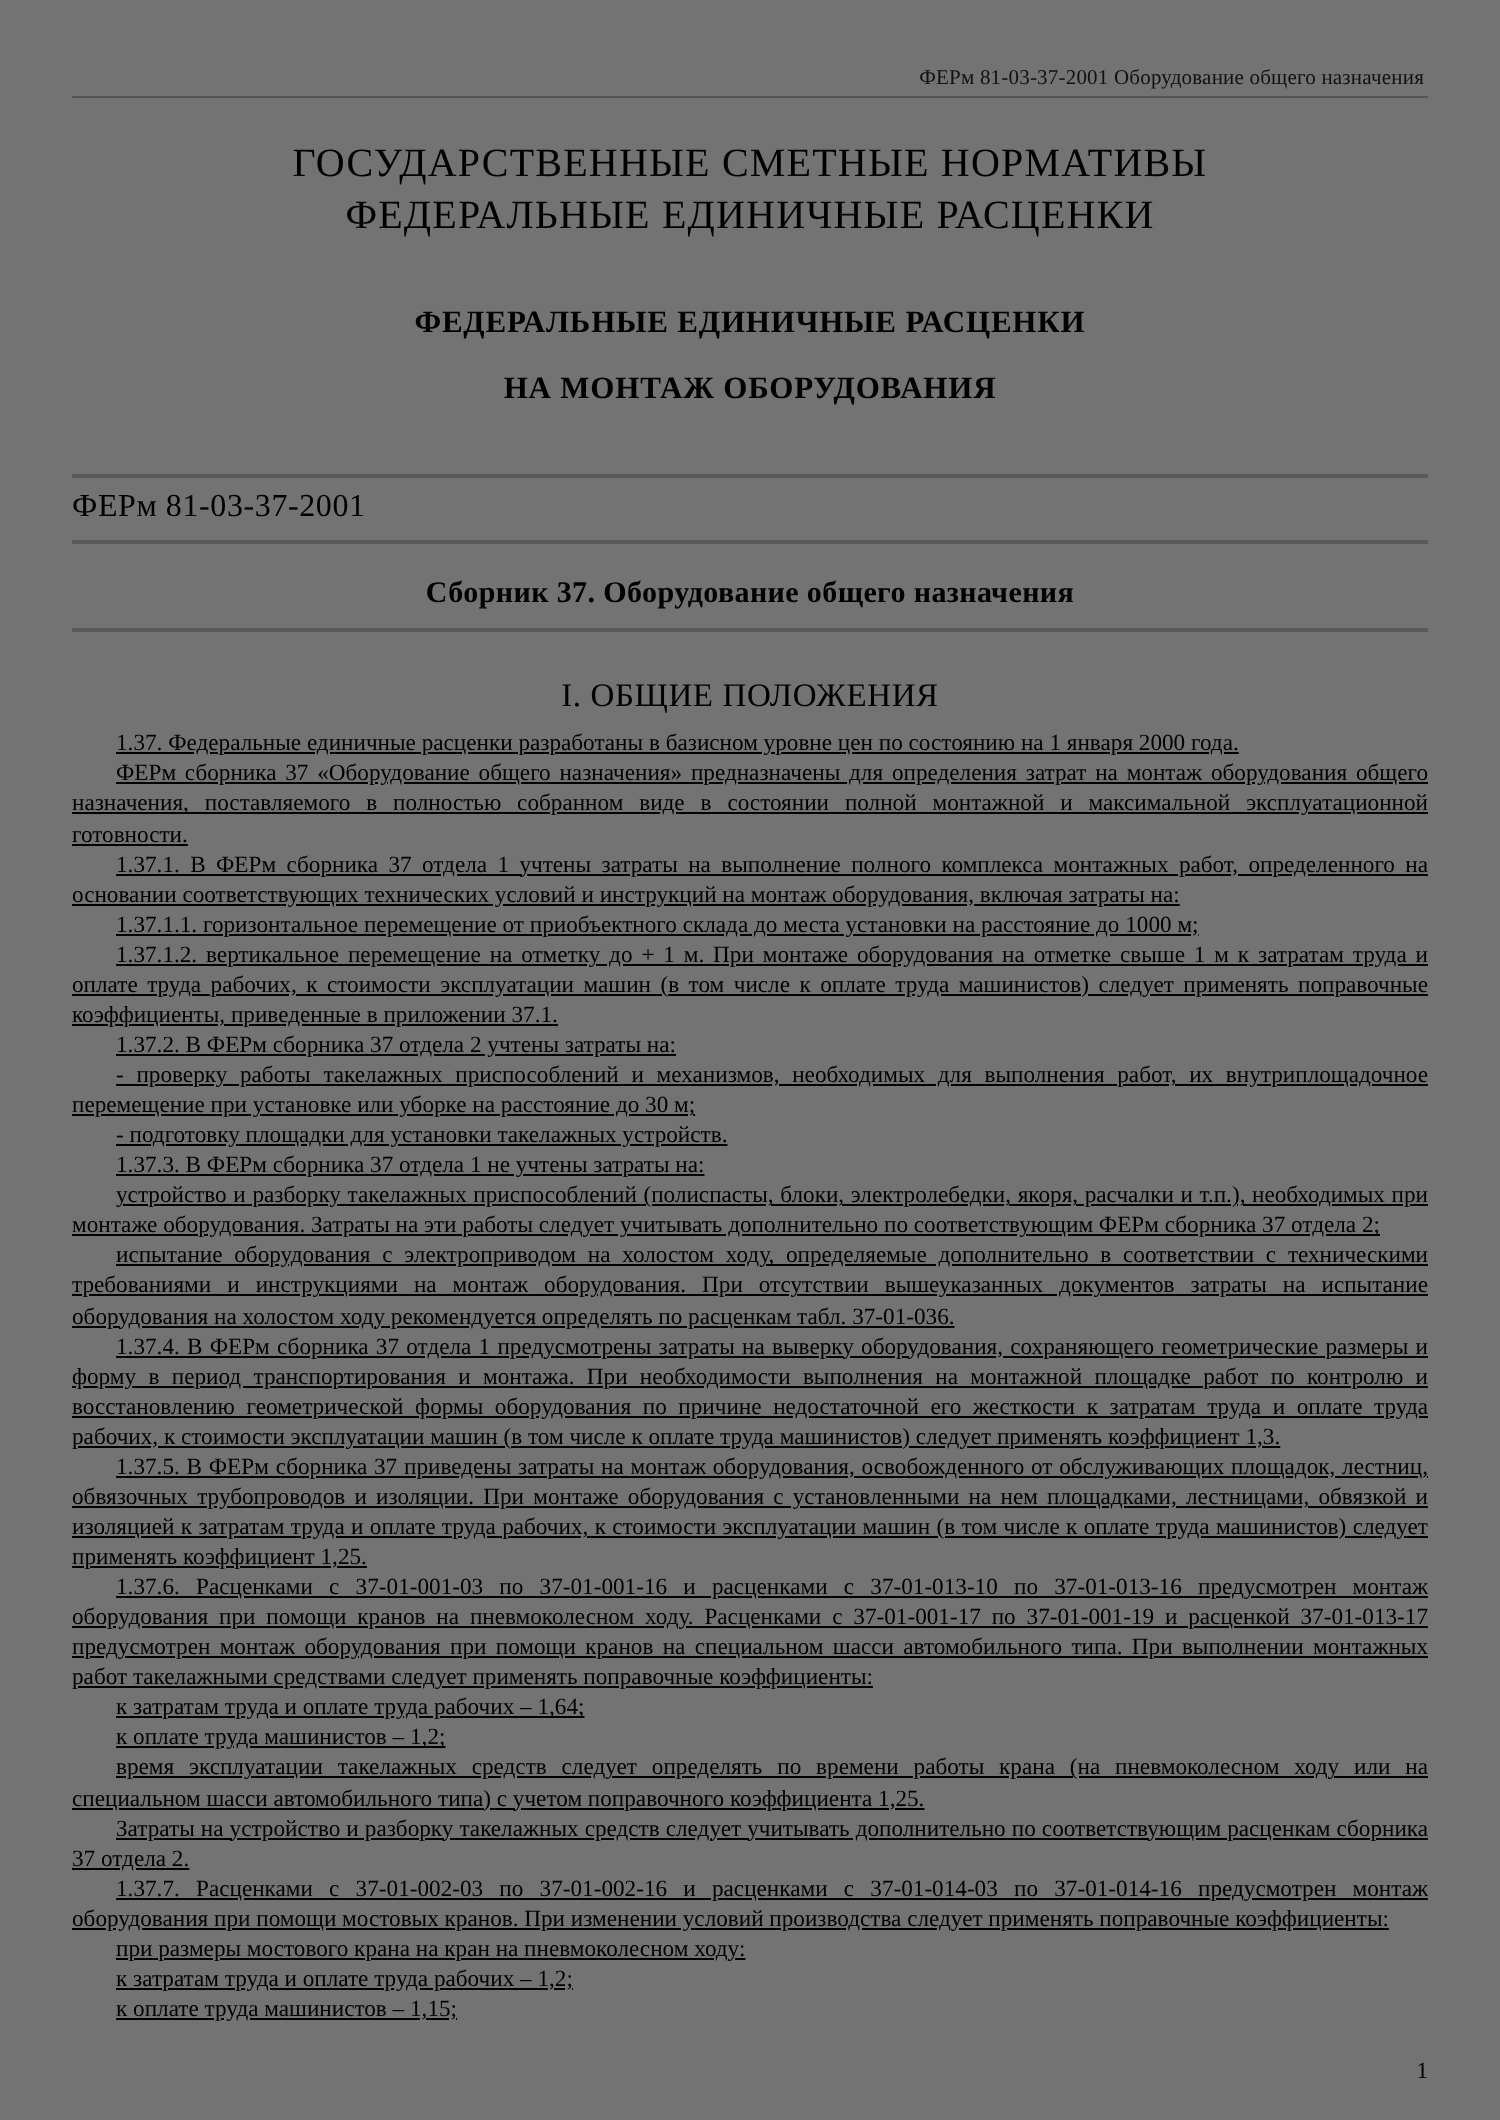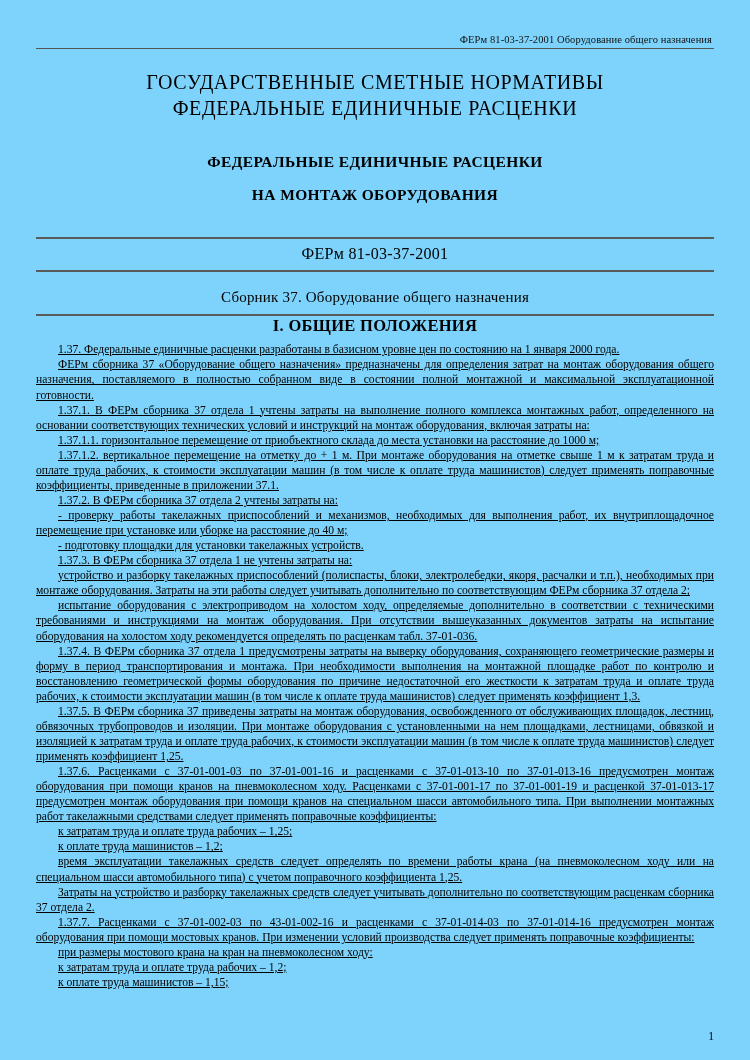--- a/index.html
+++ b/index.html
@@ -9,21 +9,21 @@
   }
   body {
     font-family: "Liberation Serif", "DejaVu Serif", serif;
     color: #000000;
   }
   .page {
     position: relative;
     width: 750px;
     height: 1060px;
     margin: 0 auto;
-    background: #7dd3fc;
+    background: #737373;
     box-sizing: border-box;
     padding: 34px 36px 24px 36px;
     overflow: hidden;
   }
   .running-head {
     text-align: right;
     font-size: 10.5px;
     letter-spacing: 0.1px;
     padding-right: 2px;
     padding-bottom: 3px;
@@ -50,42 +50,42 @@
     letter-spacing: 0.4px;
     line-height: 1.34;
     text-align: center;
     margin-top: 30px;
   }
   .code-band {
     margin-top: 32px;
     border-top: 2.2px solid #5a5a5a;
     border-bottom: 2.2px solid #5a5a5a;
     padding: 6px 0 7px 0;
-    text-align: center;
   }
   .code-band .code-text {
     font-size: 16px;
     letter-spacing: 0.3px;
   }
   .collection-band {
     margin-top: 8px;
     border-bottom: 2.2px solid #5a5a5a;
     padding: 8px 0 8px 0;
     text-align: center;
   }
   .collection-band .collection-text {
-    font-weight: normal;
+    font-weight: bold;
     font-size: 15px;
     letter-spacing: 0.2px;
   }
   .section-heading {
     text-align: center;
-    font-weight: bold;
+    font-weight: normal;
     font-size: 16.5px;
     letter-spacing: 0.3px;
+    margin-top: 22px;
     margin-bottom: 6px;
   }
   .body-text {
     font-size: 11.6px;
     line-height: 1.30;
     text-align: justify;
     text-justify: inter-word;
     hyphens: none;
   }
   .body-text p {
@@ -128,32 +128,32 @@
 
   <div class="section-heading">I. ОБЩИЕ ПОЛОЖЕНИЯ</div>
 
   <div class="body-text" id="body-text">
       <p class="ind">1.37. Федеральные единичные расценки разработаны в базисном уровне цен по состоянию на 1 января 2000 года.</p>
       <p class="ind">ФЕРм сборника 37 «Оборудование общего назначения» предназначены для определения затрат на монтаж оборудования общего назначения, поставляемого в полностью собранном виде в состоянии полной монтажной и максимальной эксплуатационной готовности.</p>
       <p class="ind">1.37.1. В ФЕРм сборника 37 отдела 1 учтены затраты на выполнение полного комплекса монтажных работ, определенного на основании соответствующих технических условий и инструкций на монтаж оборудования, включая затраты на:</p>
       <p class="ind">1.37.1.1. горизонтальное перемещение от приобъектного склада до места установки на расстояние до 1000 м;</p>
       <p class="ind">1.37.1.2. вертикальное перемещение на отметку до + 1 м. При монтаже оборудования на отметке свыше 1 м к затратам труда и оплате труда рабочих, к стоимости эксплуатации машин (в том числе к оплате труда машинистов) следует применять поправочные коэффициенты, приведенные в приложении 37.1.</p>
       <p class="ind">1.37.2. В ФЕРм сборника 37 отдела 2 учтены затраты на:</p>
-      <p class="ind">- проверку работы такелажных приспособлений и механизмов, необходимых для выполнения работ, их внутриплощадочное перемещение при установке или уборке на расстояние до 40 м;</p>
+      <p class="ind">- проверку работы такелажных приспособлений и механизмов, необходимых для выполнения работ, их внутриплощадочное перемещение при установке или уборке на расстояние до 30 м;</p>
       <p class="ind">- подготовку площадки для установки такелажных устройств.</p>
       <p class="ind">1.37.3. В ФЕРм сборника 37 отдела 1 не учтены затраты на:</p>
       <p class="ind">устройство и разборку такелажных приспособлений (полиспасты, блоки, электролебедки, якоря, расчалки и т.п.), необходимых при монтаже оборудования. Затраты на эти работы следует учитывать дополнительно по соответствующим ФЕРм сборника 37 отдела 2;</p>
       <p class="ind">испытание оборудования с электроприводом на холостом ходу, определяемые дополнительно в соответствии с техническими требованиями и инструкциями на монтаж оборудования. При отсутствии вышеуказанных документов затраты на испытание оборудования на холостом ходу рекомендуется определять по расценкам табл. 37-01-036.</p>
       <p class="ind">1.37.4. В ФЕРм сборника 37 отдела 1 предусмотрены затраты на выверку оборудования, сохраняющего геометрические размеры и форму в период транспортирования и монтажа. При необходимости выполнения на монтажной площадке работ по контролю и восстановлению геометрической формы оборудования по причине недостаточной его жесткости к затратам труда и оплате труда рабочих, к стоимости эксплуатации машин (в том числе к оплате труда машинистов) следует применять коэффициент 1,3.</p>
       <p class="ind">1.37.5. В ФЕРм сборника 37 приведены затраты на монтаж оборудования, освобожденного от обслуживающих площадок, лестниц, обвязочных трубопроводов и изоляции. При монтаже оборудования с установленными на нем площадками, лестницами, обвязкой и изоляцией к затратам труда и оплате труда рабочих, к стоимости эксплуатации машин (в том числе к оплате труда машинистов) следует применять коэффициент 1,25.</p>
       <p class="ind">1.37.6. Расценками с 37-01-001-03 по 37-01-001-16 и расценками с 37-01-013-10 по 37-01-013-16 предусмотрен монтаж оборудования при помощи кранов на пневмоколесном ходу. Расценками с 37-01-001-17 по 37-01-001-19 и расценкой 37-01-013-17 предусмотрен монтаж оборудования при помощи кранов на специальном шасси автомобильного типа. При выполнении монтажных работ такелажными средствами следует применять поправочные коэффициенты:</p>
-      <p class="ind">к затратам труда и оплате труда рабочих  – 1,25;</p>
+      <p class="ind">к затратам труда и оплате труда рабочих  – 1,64;</p>
       <p class="ind">к оплате труда машинистов – 1,2;</p>
       <p class="ind">время эксплуатации такелажных средств следует определять по времени работы крана (на пневмоколесном ходу или на специальном шасси автомобильного типа) с учетом поправочного коэффициента 1,25.</p>
       <p class="ind">Затраты на устройство и разборку такелажных средств следует учитывать дополнительно по соответствующим расценкам сборника 37 отдела 2.</p>
-      <p class="ind">1.37.7. Расценками с 37-01-002-03 по 43-01-002-16 и расценками с 37-01-014-03 по 37-01-014-16 предусмотрен монтаж оборудования при помощи мостовых кранов. При изменении условий производства следует применять поправочные коэффициенты:</p>
+      <p class="ind">1.37.7. Расценками с 37-01-002-03 по 37-01-002-16 и расценками с 37-01-014-03 по 37-01-014-16 предусмотрен монтаж оборудования при помощи мостовых кранов. При изменении условий производства следует применять поправочные коэффициенты:</p>
       <p class="ind">при размеры мостового крана на кран на пневмоколесном ходу:</p>
       <p class="ind">к затратам труда и оплате труда рабочих   – 1,2;</p>
       <p class="ind">к оплате труда машинистов – 1,15;</p>
     </div>
 
   <div class="page-number">1</div>
 </div>
 
 </body></html>

